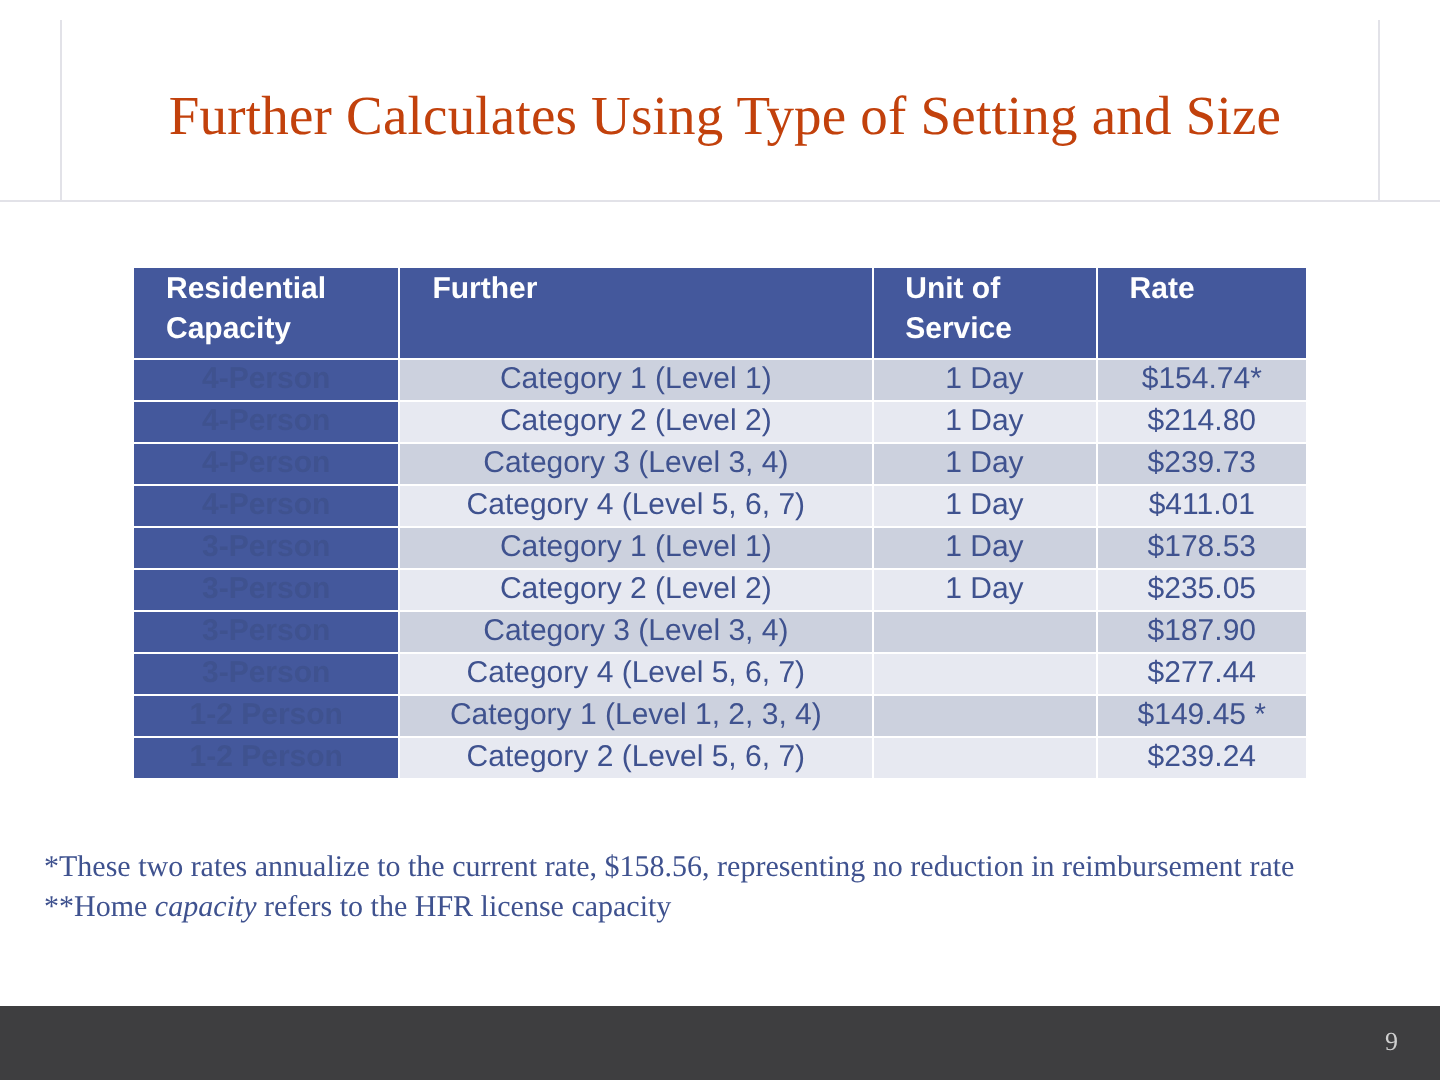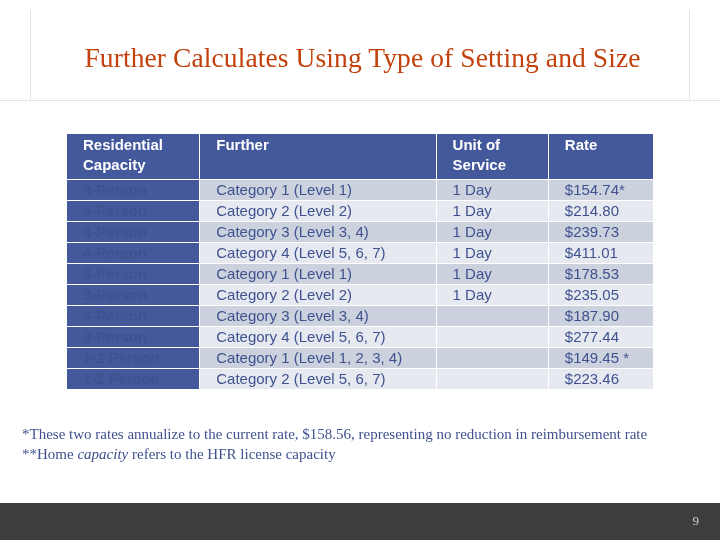--- a/index.html
+++ b/index.html
@@ -84,20 +84,21 @@
   
   .col-cap   { width: 132px; }
   .col-cat   { width: 235px; }
   .col-unit  { width: 111px; }
   .col-rate  { width: 104px; }
 
   
   #rate-table tbody td {
     height: 15px;
     color: #3f528f;
+    text-align: center;
   }
   td.cap-cell {
     background: #44589c;
     color: #ffffff;
     font-weight: bold;
     padding-left: 5px;
   }
   tr.odd td.body-cell  { background: #ccd1de; }
   tr.even td.body-cell { background: #e7e9f1; }
 
@@ -224,21 +225,21 @@
         <tr class="odd">
           <td class="cap-cell">1-2 Person</td>
           <td class="body-cell">Category 1 (Level 1, 2, 3, 4)</td>
           <td class="body-cell"></td>
           <td class="body-cell rate-cell indent">$149.45 *</td>
         </tr>
         <tr class="even">
           <td class="cap-cell">1-2 Person</td>
           <td class="body-cell">Category 2 (Level 5, 6, 7)</td>
           <td class="body-cell"></td>
-          <td class="body-cell rate-cell">$223.46</td>
+          <td class="body-cell rate-cell">$239.24</td>
         </tr>
       </tbody>
   </table>
 
   <div id="footnotes">
     <div class="note-line">*These two rates annualize to the current rate, $158.56, representing no reduction in reimbursement rate</div>
     <div class="note-line"><span>**Home </span><span class="ital">capacity</span><span> refers to the HFR license capacity</span></div>
   </div>
 
   <div id="footer-bar">

